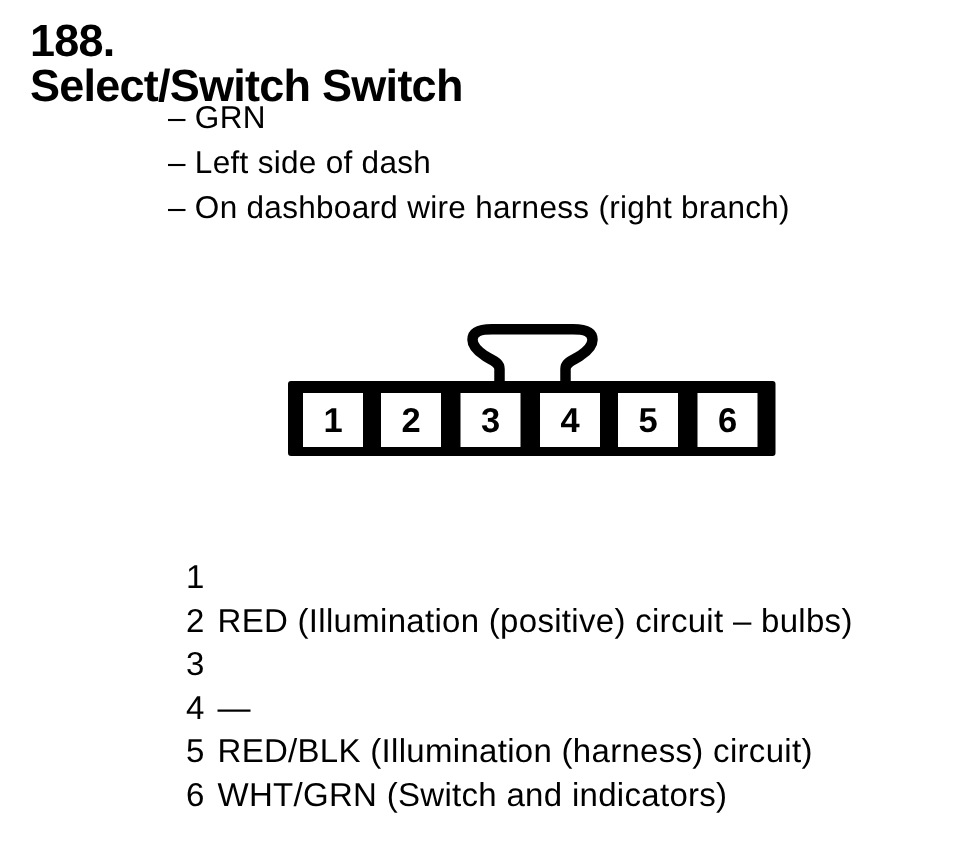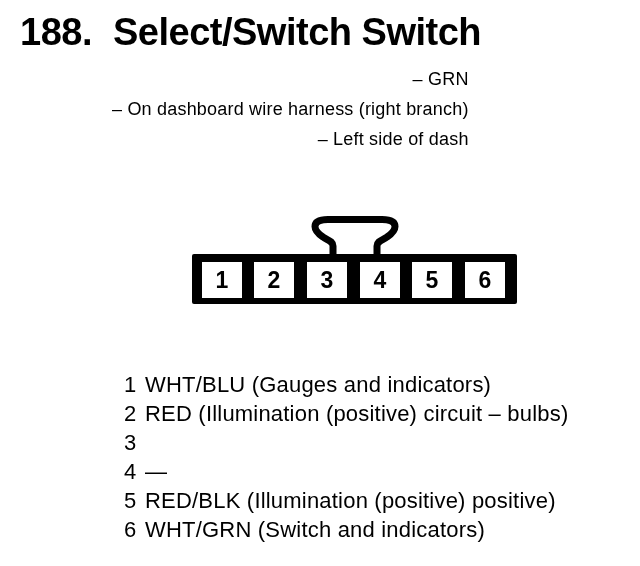--- a/index.html
+++ b/index.html
@@ -8,37 +8,37 @@
     background: #ffffff;
     color: #000000;
     font-family: "Liberation Sans", sans-serif;
     position: relative;
     overflow: hidden;
   }
 
   .title {
     position: absolute;
     left: 20px; top: 13px;
-    font-size: 38px;
+    font-size: 30px;
     font-weight: bold;
     letter-spacing: -0.5px;
     line-height: 1;
     white-space: nowrap;
     display: flex;
+    flex-direction: column;
   }
   .title .num { width: 93px; flex: 0 0 auto; }
 
   .attrs {
     position: absolute;
     left: 112px; top: 64px;
-    font-size: 18px;
+    font-size: 21px;
     line-height: 30px;
     letter-spacing: 0.2px;
     white-space: nowrap;
-    text-align: right;
   }
 
   .connector {
     position: absolute;
     left: 190px; top: 215px;
     width: 330px; height: 92px;
   }
   .connector svg { display: block; }
   .connector text {
     font-family: "Liberation Sans", sans-serif;
@@ -60,22 +60,22 @@
 </head>
 <body>
 
 <div class="title">
   <span class="num">188.</span>
   <span>Select/Switch Switch</span>
 </div>
 
 <div class="attrs">
   <div>– GRN</div>
+  <div>– Left side of dash</div>
   <div>– On dashboard wire harness (right branch)</div>
-  <div>– Left side of dash</div>
 </div>
 
 <div class="connector">
   <svg width="330" height="92" viewBox="0 0 330 92" xmlns="http://www.w3.org/2000/svg">
 
     <path d="M 143 41 L 143 31 C 143 26 137 25 133 22 C 127 18 125 15 125 11.5 C 125 5.5 131 4.5 138 4.5 L 192 4.5 C 199 4.5 205 5.5 205 11.5 C 205 15 203 18 197 22 C 193 25 187 26 187 31 L 187 41" fill="#ffffff" stroke="#000000" stroke-width="7" stroke-linejoin="round"></path>
 
     <rect x="2" y="39" width="325" height="50" rx="2" fill="#000000"></rect>
 
     <rect x="12" y="47" width="40" height="36" fill="#ffffff"></rect>
@@ -90,34 +90,33 @@
     <text x="137" y="73" text-anchor="middle" fill="#000000">3</text>
     <text x="190" y="73" text-anchor="middle" fill="#000000">4</text>
     <text x="242" y="73" text-anchor="middle" fill="#000000">5</text>
     <text x="295" y="73" text-anchor="middle" fill="#000000">6</text>
   </svg>
 </div>
 
 <div class="pins">
   <div class="pin-row">
     <span class="pin-num">1</span>
-    <span>WHT/BLU (Gauges and indicators)</span>
   </div>
   <div class="pin-row">
     <span class="pin-num">2</span>
     <span>RED (Illumination (positive) circuit – bulbs)</span>
   </div>
   <div class="pin-row">
     <span class="pin-num">3</span>
   </div>
   <div class="pin-row">
     <span class="pin-num">4</span>
     <span>—</span>
   </div>
   <div class="pin-row">
     <span class="pin-num">5</span>
-    <span>RED/BLK (Illumination (positive) positive)</span>
+    <span>RED/BLK (Illumination (harness) circuit)</span>
   </div>
   <div class="pin-row">
     <span class="pin-num">6</span>
     <span>WHT/GRN (Switch and indicators)</span>
   </div>
 </div>
 
 </body></html>

